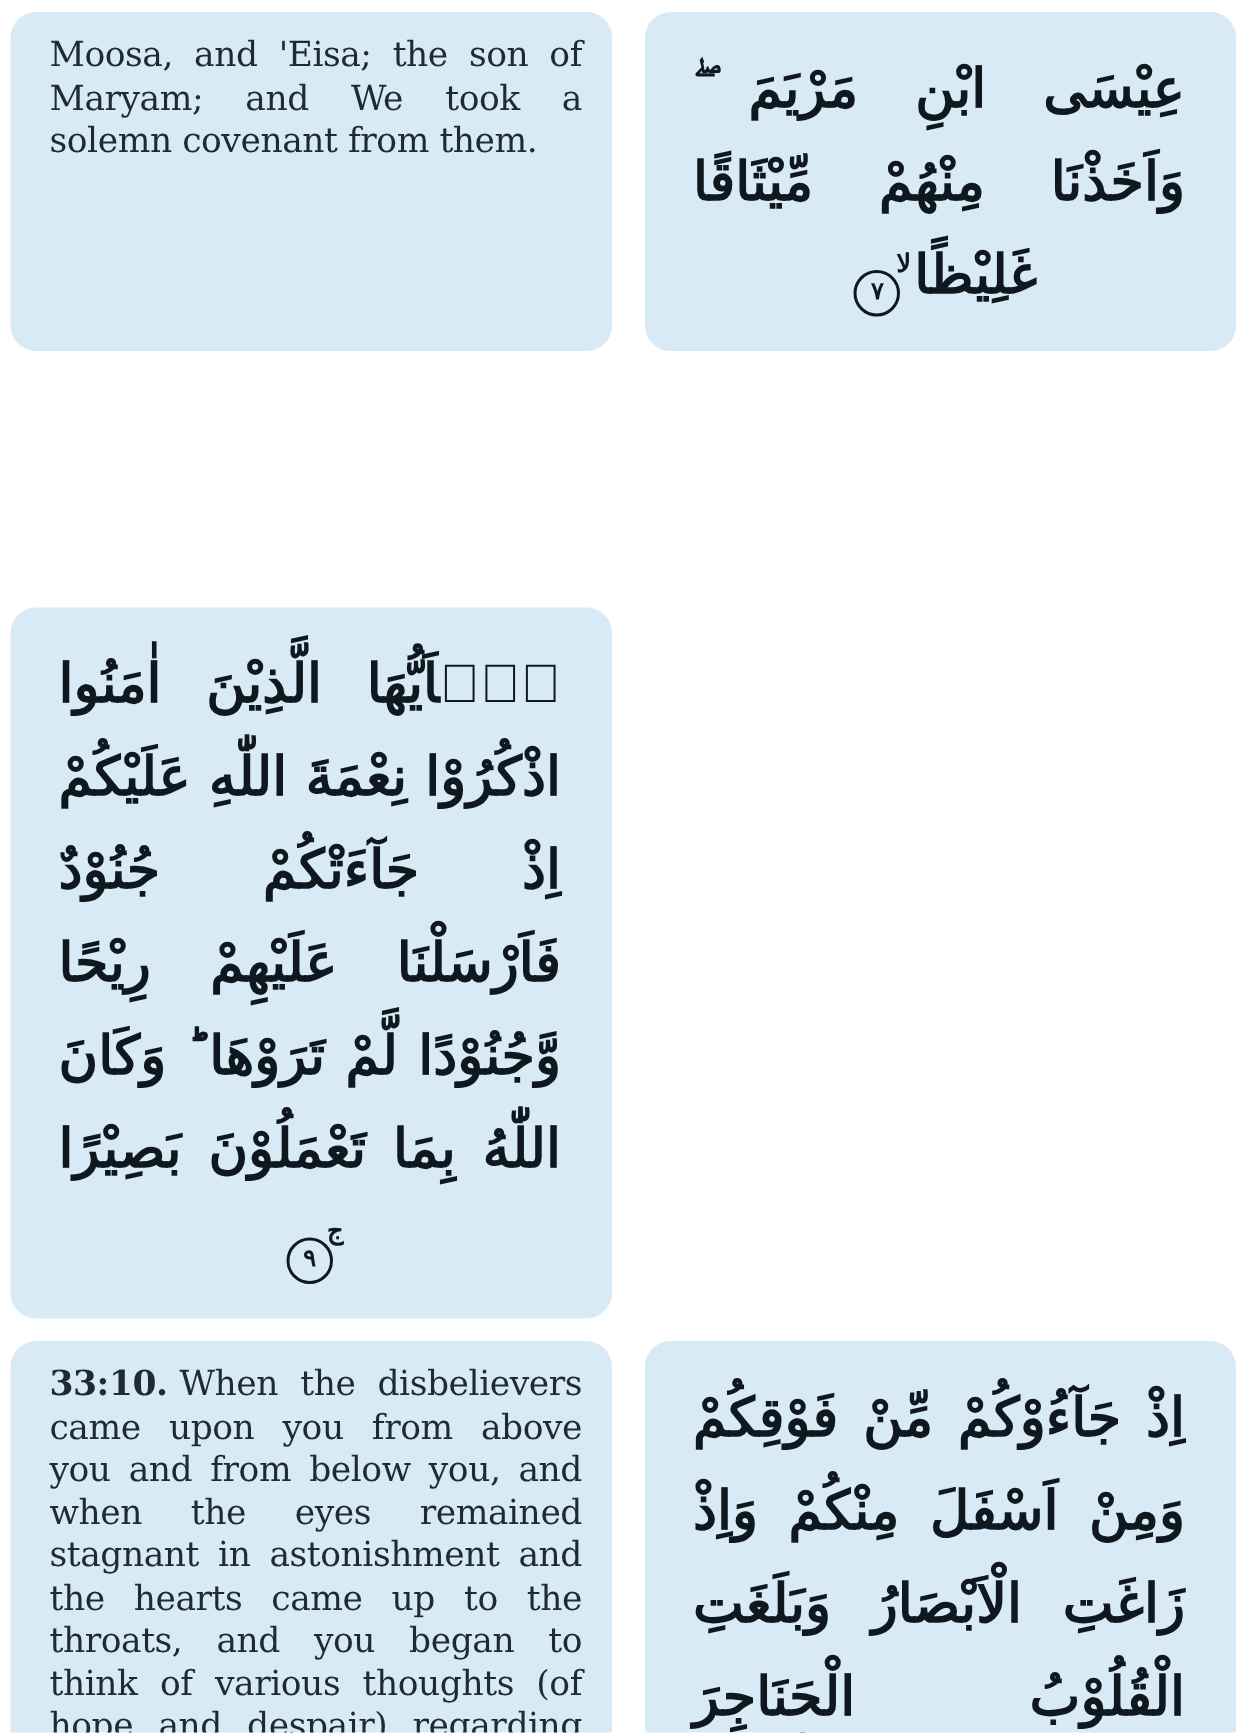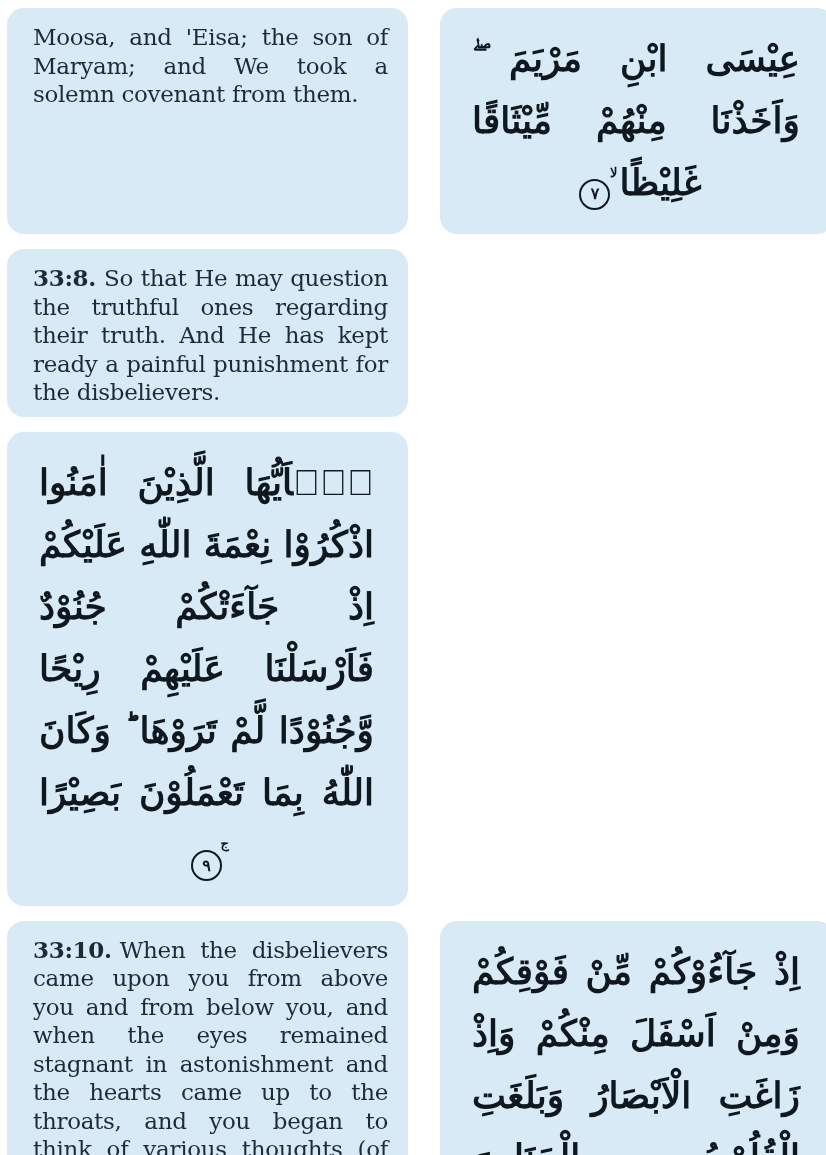--- a/index.html
+++ b/index.html
@@ -18,21 +18,21 @@
   }
   .verses {
     display: flex;
     flex-direction: column;
     gap: 15px;
     padding: 8px 8px 0 7px;
   }
   .verse-row {
     display: grid;
     grid-template-columns: 401px 394px;
-    gap: 32px;
+    gap: 22px;
   }
   .verse-row:nth-child(1) { min-height: 145px; }
   .verse-row:nth-child(2) { min-height: 141px; }
   .verse-row:nth-child(3) { min-height: 350px; }
   .verse-row:nth-child(4) { min-height: 288px; }
   .verse-row:nth-child(5) { min-height: 139px; }
   .card {
     background: var(--card-bg);
     border-radius: 17px;
   }
@@ -78,21 +78,21 @@
     font-size: 16px;
     line-height: 1;
     margin: 0 9px;
     position: relative;
     vertical-align: -4px;
   }
   .waqf {
     position: absolute;
     top: -15px;
     right: -9px;
-    font-size: 13px;
+    font-size: 17px;
     line-height: 1;
     font-weight: bold;
   }
 </style>
 </head>
 <body>
 
 <div class="verses" id="verses">
   <div class="verse-row">
     <div class="card english-card">
@@ -100,23 +100,20 @@
     </div>
     <div class="card arabic-card">
       <p class="arabic-text" dir="rtl"><span class="atext">عِيْسَى ابْنِ مَرْيَمَ ۖ وَاَخَذْنَا مِنْهُمْ مِّيْثَاقًا غَلِيْظًا</span><span class="ayah-marker">
             <span class="ayah-num">٧</span>
             <span class="waqf">لا</span>
           </span></p>
     </div>
   </div>
 
   <div class="verse-row">
-    <div class="card english-card">
-      <p class="english-text"><b class="ref">33:8.</b><span class="etext">So that He may question the truthful ones regarding their truth. And He has kept ready a painful punishment for the disbelievers.</span></p>
-    </div>
   </div>
 
   <div class="verse-row">
     <div class="card arabic-card">
       <p class="arabic-text" dir="rtl"><span class="atext">يٰۤاَيُّهَا الَّذِيْنَ اٰمَنُوا اذْكُرُوْا نِعْمَةَ اللّٰهِ عَلَيْكُمْ اِذْ جَآءَتْكُمْ جُنُوْدٌ فَاَرْسَلْنَا عَلَيْهِمْ رِيْحًا وَّجُنُوْدًا لَّمْ تَرَوْهَا ؕ وَكَانَ اللّٰهُ بِمَا تَعْمَلُوْنَ بَصِيْرًا</span><span class="ayah-marker">
             <span class="ayah-num">٩</span>
             <span class="waqf">ج</span>
           </span></p>
     </div>
   </div>

